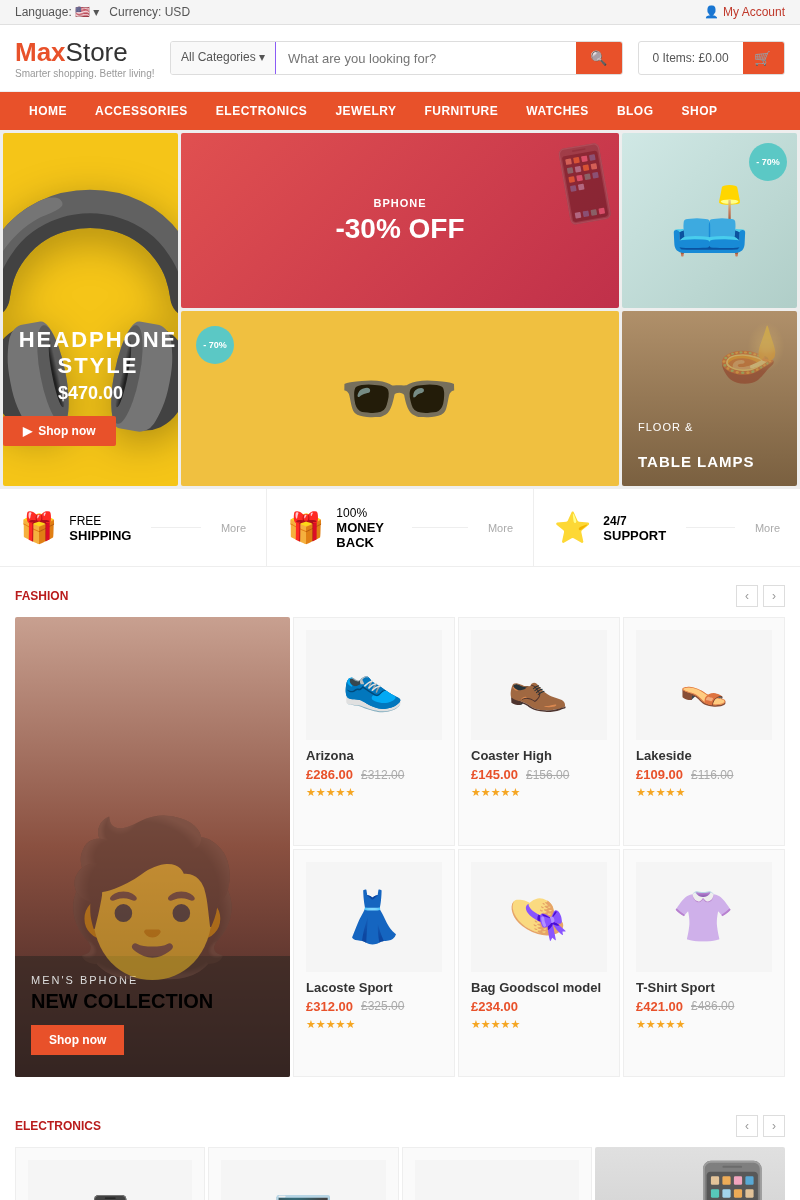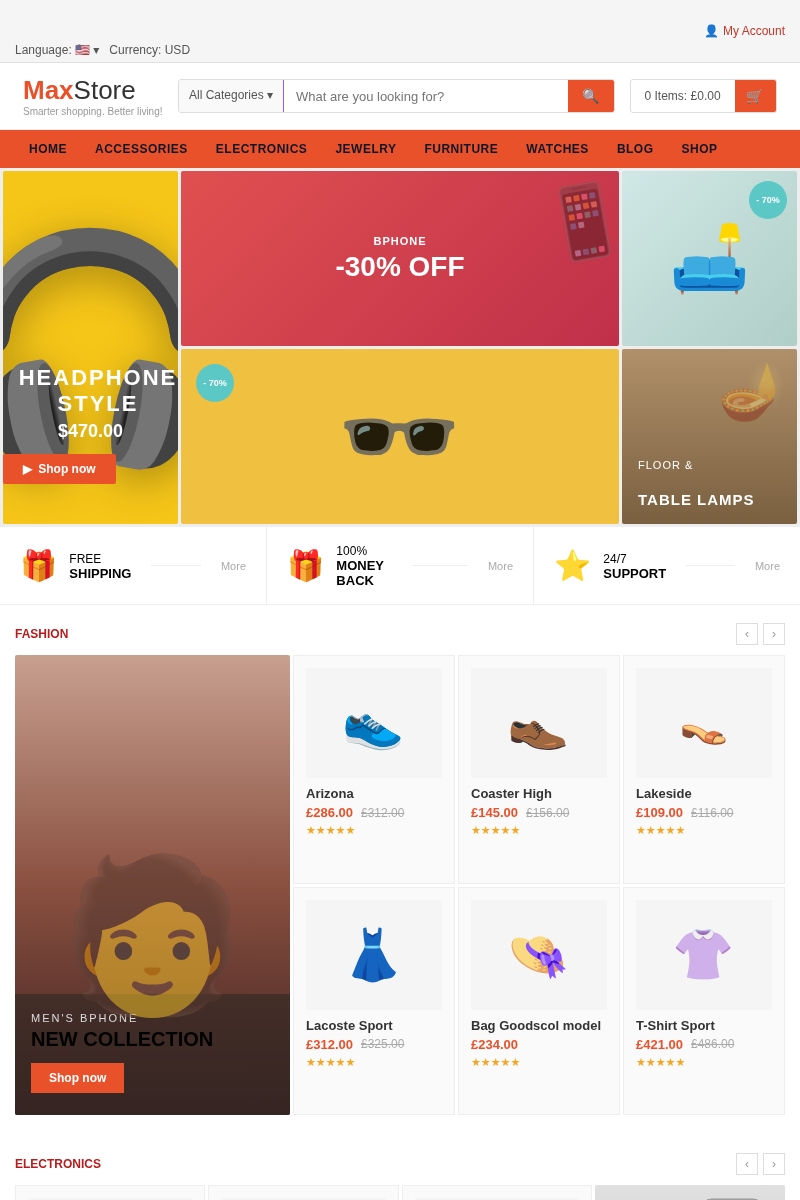--- a/index.html
+++ b/index.html
@@ -1,39 +1,39 @@
 <!DOCTYPE html>
 <html><head>
   <meta charset="utf-8">
   <style>
     * { margin: 0; padding: 0; box-sizing: border-box; }
     body { font-family: Arial, sans-serif; font-size: 13px; background: #fff; width: 800px; }
     
     
     .topbar { background: #f5f5f5; border-bottom: 1px solid #e0e0e0; padding: 5px 15px; display: flex; justify-content: space-between; align-items: center; font-size: 12px; color: #555; }
-    .topbar-left { display: flex; gap: 10px; margin-top: 38px; }
+    .topbar-left { display: flex; gap: 10px; }
     .topbar-right { color: #c0392b; cursor: pointer; }
     
     
-    .header { display: flex; align-items: center; padding: 12px 23px; gap: 15px; border-bottom: 1px solid #eee; }
+    .header { display: flex; align-items: center; padding: 12px 15px; gap: 15px; border-bottom: 1px solid #eee; }
     .logo { min-width: 140px; }
     .logo-max { font-size: 26px; font-weight: 900; color: #e8512a; }
     .logo-store { font-size: 26px; font-weight: 300; color: #333; }
     .logo-sub { font-size: 10px; color: #999; display: block; }
     .search-bar { flex: 1; display: flex; border: 1px solid #ddd; border-radius: 3px; overflow: hidden; }
     .search-cat { padding: 8px 10px; border-right: 1px solid #8b5cf6; background: #f9f9f9; font-size: 12px; cursor: pointer; color: #555; }
     .search-input { flex: 1; padding: 8px 12px; border: none; outline: none; font-size: 13px; color: #999; }
     .search-btn { background: #e8512a; border: none; color: #fff; padding: 8px 14px; cursor: pointer; font-size: 14px; }
     .cart-area { display: flex; align-items: center; border: 1px solid #ddd; border-radius: 3px; overflow: hidden; }
     .cart-info { padding: 8px 14px; font-size: 12px; color: #555; }
     .cart-btn { background: #e8512a; border: none; color: #fff; padding: 8px 12px; cursor: pointer; font-size: 14px; }
     
     
     .nav { background: #e8512a; display: flex; align-items: center; padding: 0 15px; }
-    .nav a { color: #0f172a; text-decoration: none; padding: 12px 14px; font-size: 12px; font-weight: 600; display: block; text-transform: uppercase; letter-spacing: 0.5px; }
+    .nav a { color: #ffffff; text-decoration: none; padding: 12px 14px; font-size: 12px; font-weight: 600; display: block; text-transform: uppercase; letter-spacing: 0.5px; }
     
     
     .hero { display: grid; grid-template-columns: 175px 1fr 175px; grid-template-rows: 175px 175px; gap: 3px; padding: 3px; background: #eee; margin: 0; }
     .banner { overflow: hidden; position: relative; border-radius: 2px; }
     .banner-top-left { background: #e8512a; display: flex; flex-direction: column; justify-content: center; align-items: center; color: #fff; }
     .banner-bphone { font-size: 11px; font-weight: 600; letter-spacing: 1px; margin-bottom: 4px; z-index: 1; }
     .banner-off { font-size: 28px; font-weight: 700; z-index: 1; }
     .banner-center { grid-row: 1 / 3; background: #f5c518; display: flex; flex-direction: column; justify-content: flex-end; align-items: center; padding-bottom: 40px; }
     .banner-center-text { z-index: 2; text-align: center; color: #fff; }
     .banner-center-title { font-size: 22px; font-weight: 900; letter-spacing: 2px; text-transform: uppercase; padding-left: 15px; }
@@ -179,21 +179,21 @@
     <div class="feature-text">
       <span style="font-weight:300;font-size:12px;">100%</span>
       <div class="feature-title">MONEY BACK</div>
     </div>
     <div class="feature-line"></div>
     <span class="feature-more">More</span>
   </div>
   <div class="feature">
     <span class="feature-icon">⭐</span>
     <div class="feature-text">
-      <span style="font-weight:400;font-size:12px;">24/7</span>
+      <span style="font-weight:700;font-size:12px;">24/7</span>
       <div class="feature-title">SUPPORT</div>
     </div>
     <div class="feature-line"></div>
     <span class="feature-more">More</span>
   </div>
 </div>
 
 <div class="section-header">
   <div class="section-title">FASHION</div>
   <div class="section-nav">

